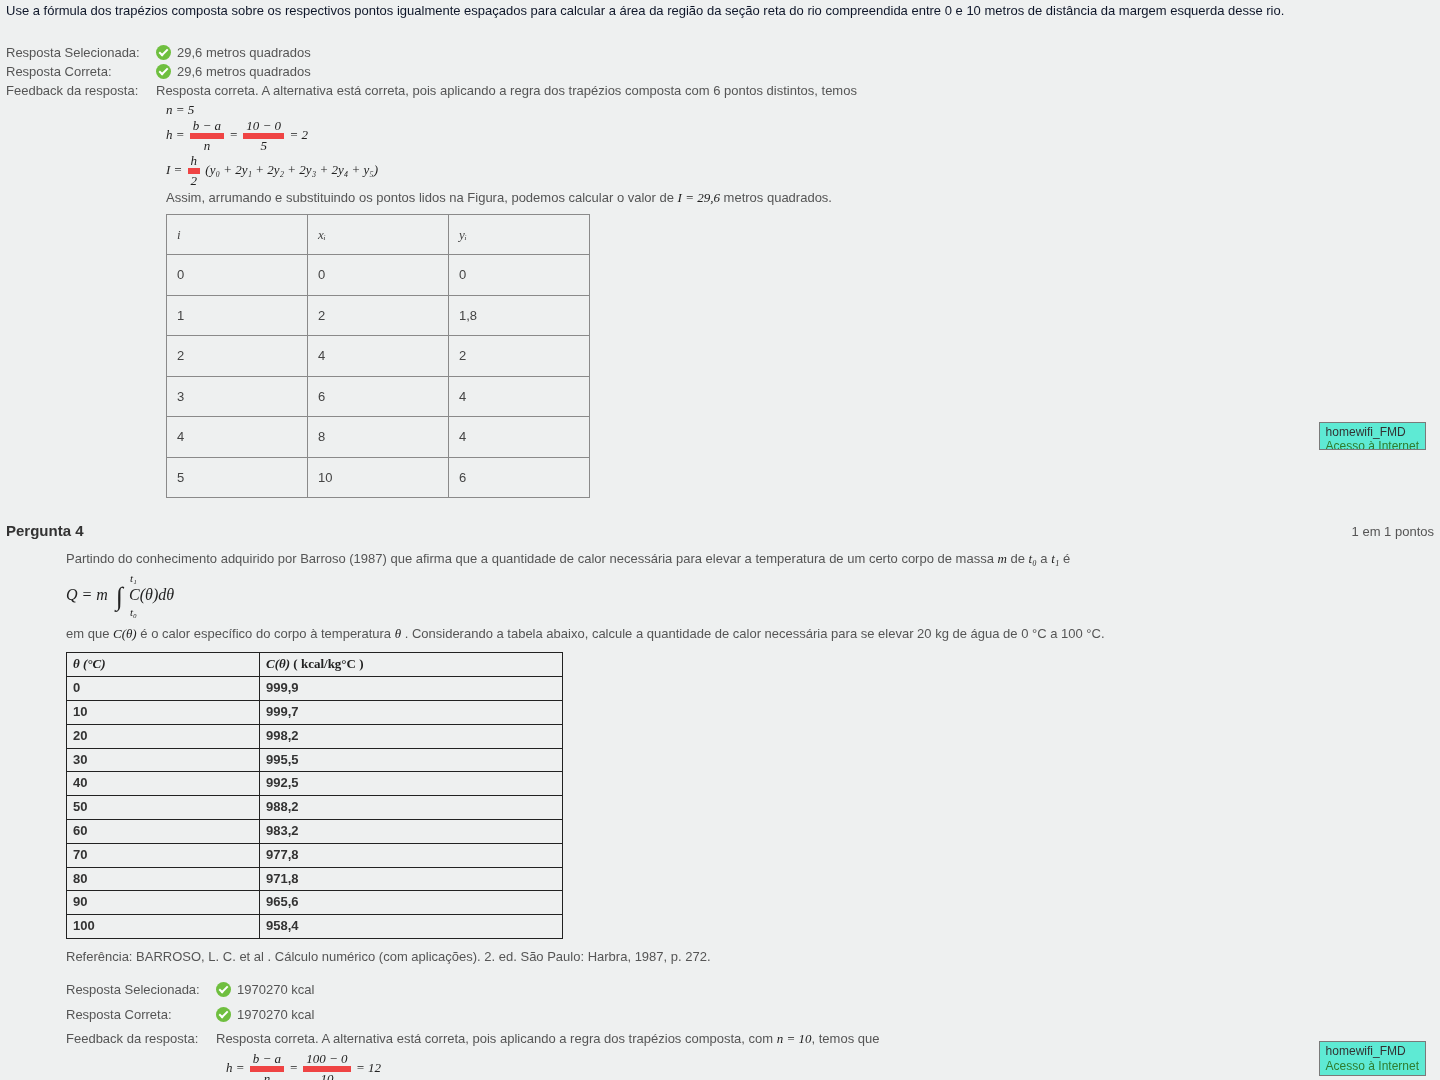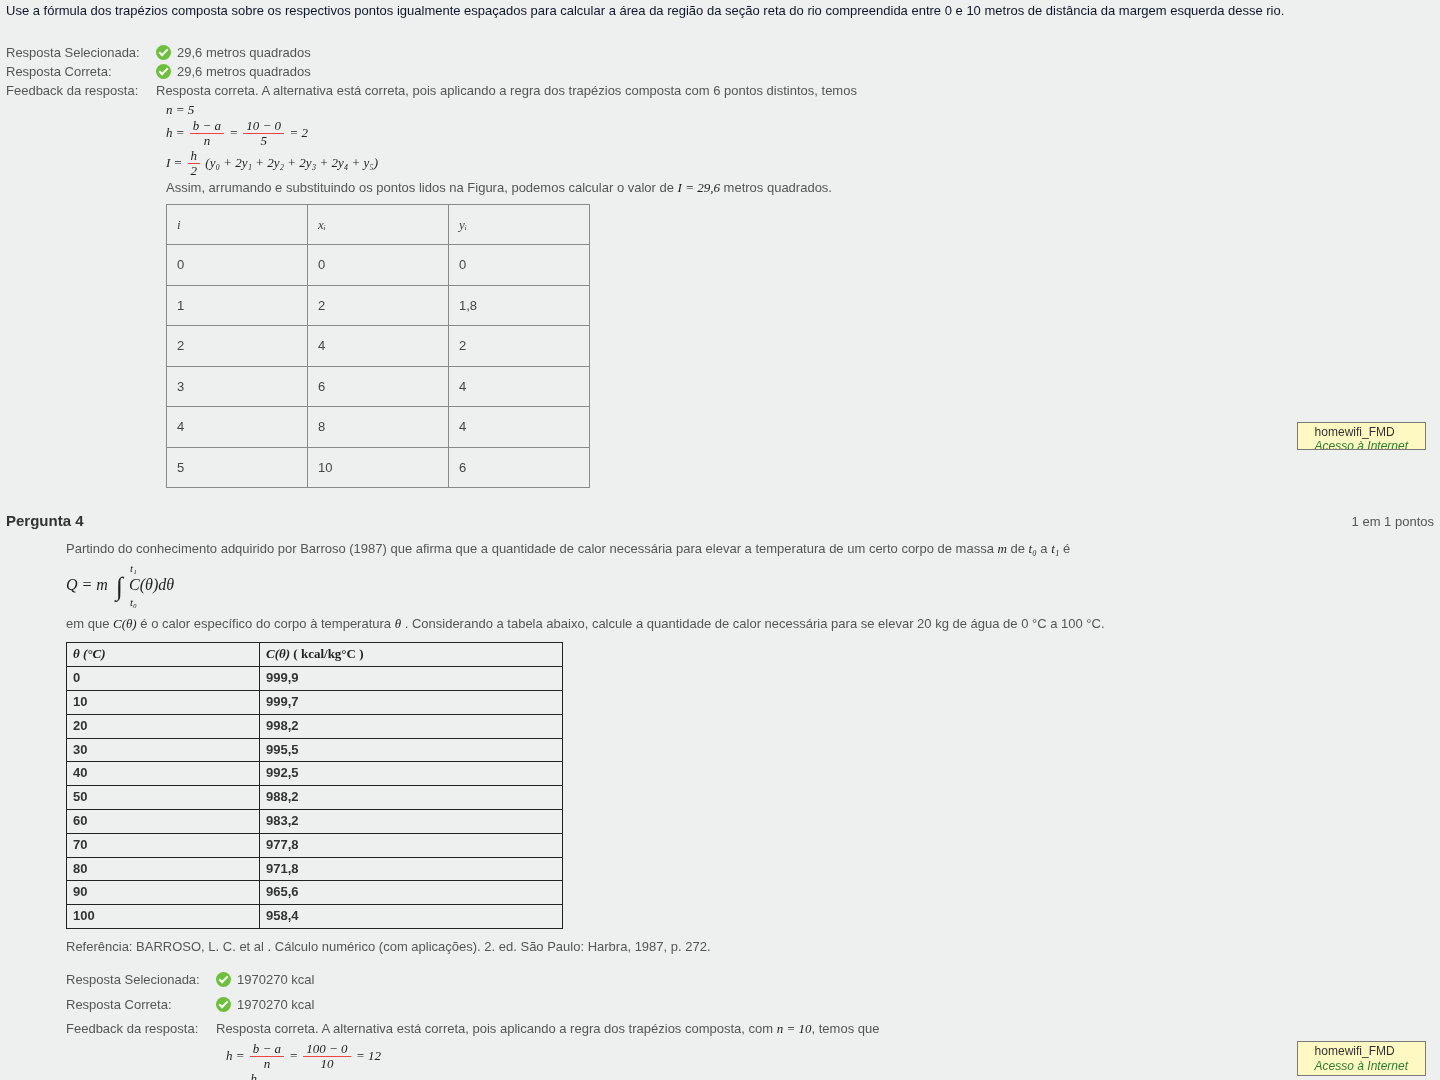--- a/index.html
+++ b/index.html
@@ -6,40 +6,40 @@
   .page{padding:0 6px 20px 6px}
   .topq{color:#0f172a;font-size:13px;line-height:1.35;margin:2px 0 23px 0}
   .row{display:flex;align-items:flex-end;margin:2px 0}
   .lab{width:150px;flex:0 0 150px;color:#555;font-size:13px;padding-top:2px}
   .val{flex:1;color:#555;font-size:13px}
   .check{display:inline-block;width:15px;height:15px;border-radius:50%;background:#6fbf3f;position:relative;vertical-align:-3px;margin-right:6px}
   .check::after{content:"";position:absolute;left:3px;top:4px;width:7px;height:3px;border-left:2px solid #fff;border-bottom:2px solid #fff;transform:rotate(-45deg)}
   .fb{margin-left:160px;color:#555;font-size:13px;line-height:1.5}
   .math{font-family:'Times New Roman',serif;font-style:italic;color:#222}
   .frac{display:inline-block;vertical-align:middle;text-align:center;font-style:italic;font-family:'Times New Roman',serif;margin:0 2px}
-  .frac .n{display:block;border-bottom:1px solid #ef4444;padding:0 3px;line-height:1.1}
+  .frac .n{display:block;border-bottom:6px solid #ef4444;padding:0 3px;line-height:1.1}
   .frac .d{display:block;padding:0 3px;line-height:1.1}
   table.tbl{border-collapse:collapse;margin:6px 0 10px 0}
   table.tbl td,table.tbl th{border:1px solid #8a8a8a;padding:10px 10px;font-size:13px;color:#444;text-align:left;font-weight:normal}
   table.tbl th{font-family:'Times New Roman',serif;font-style:italic}
   table.tbl .w1{width:120px}
   table.tbl .w2{width:120px}
   table.tbl .w3{width:120px}
   .qhdr{display:flex;justify-content:space-between;align-items:baseline;margin-top:24px}
   .qtitle{font-weight:bold;color:#333;font-size:15px}
   .pts{color:#555;font-size:13px}
   .qbody{margin:10px 0 0 60px;color:#555;line-height:1.6}
   table.tight{border-collapse:collapse;margin:8px 0}
   table.tight th,table.tight td{border:1px solid #222;padding:1px 6px;font-size:13px;color:#333;text-align:left;font-weight:bold}
   table.tight th{font-family:'Times New Roman',serif;font-style:italic}
   table.tight .c1{width:180px}
   table.tight .c2{width:290px}
   .ref{margin:6px 0 10px 0;color:#555}
-  .wifi{position:absolute;right:14px;border:1px solid #7a7a7a;padding:2px 17px;font-size:12px;color:#333;background:#fef9c3;line-height:1.2}
-  .wifi .l2{color:#2e7d2e;font-style:italic}
+  .wifi{position:absolute;right:14px;border:1px solid #7a7a7a;padding:2px 6px;font-size:12px;color:#333;background:#5eead4;line-height:1.2}
+  .wifi .l2{color:#2e7d2e;}
   .wifi.cut{height:22px;overflow:hidden}
 </style>
 </head>
 <body>
 <div class="page">
 
 <div class="topq">Use a fórmula dos trapézios composta sobre os respectivos pontos igualmente espaçados para calcular a área da região da seção reta do rio compreendida entre 0 e 10 metros de distância da margem esquerda desse rio.</div>
 
 <div class="row">
   <div class="lab">Resposta Selecionada:</div>

